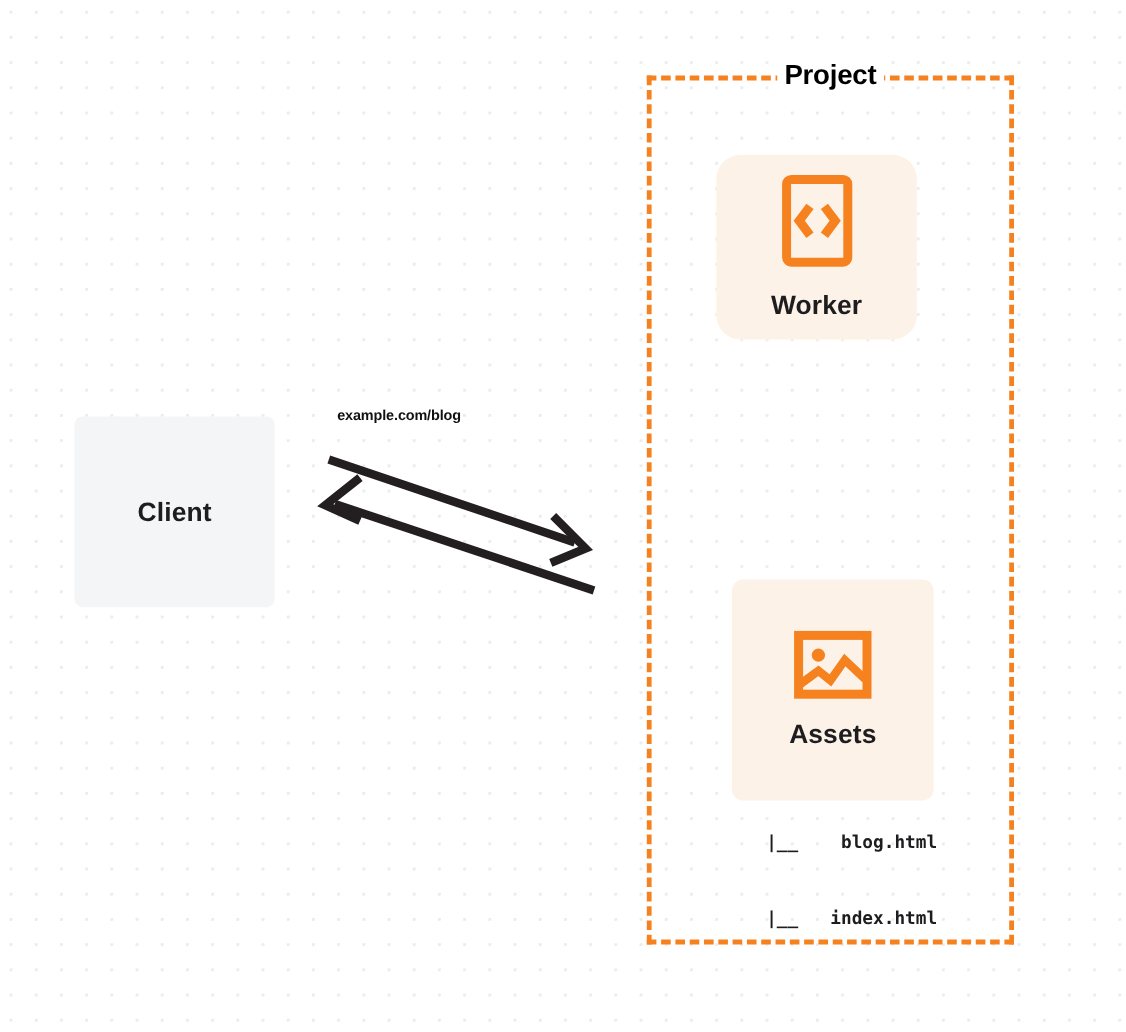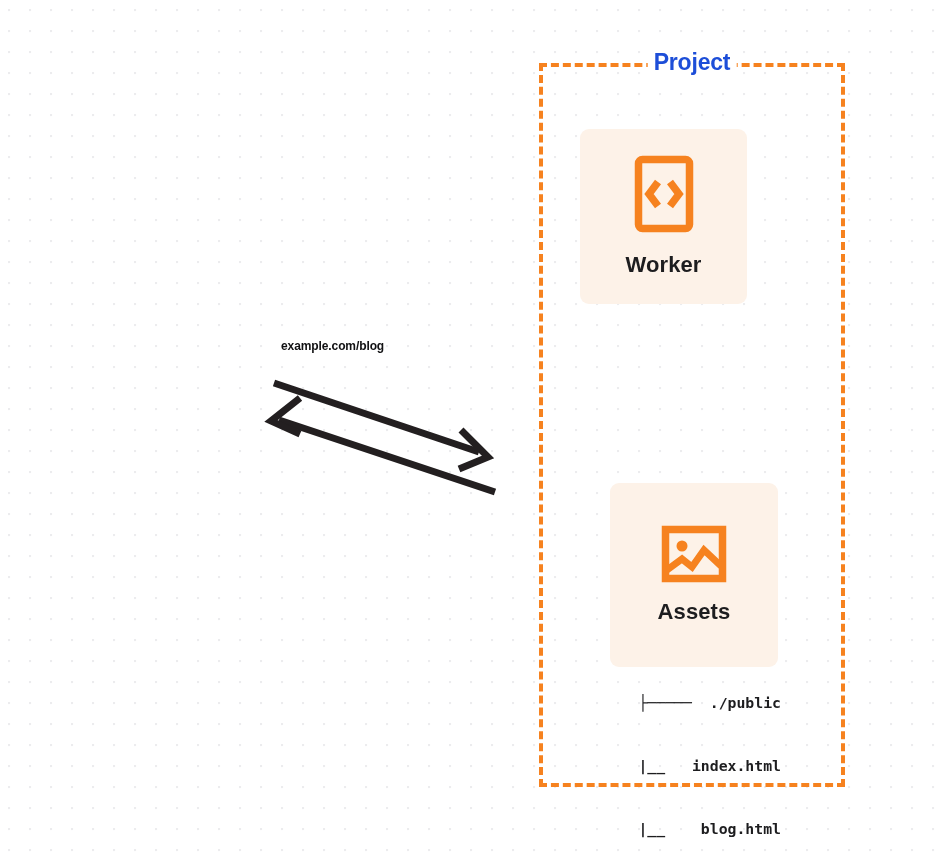--- a/index.html
+++ b/index.html
@@ -81,40 +81,41 @@
   }
   #project-group-label {
     position: absolute;
     left: 50%;
     top: -4px;
     transform: translate(-50%, -52%);
     background: #ffffff;
     padding: 0 6px;
     font-size: 23px;
     font-weight: 700;
-    color: #1d4ed8;
+    color: #000000;
     letter-spacing: -0.2px;
     white-space: nowrap;
   }
 
   
   .service-card {
     position: absolute;
     background: #fdf2e8;
     border-radius: 9px;
     display: flex;
     flex-direction: column;
     align-items: center;
     justify-content: center;
   }
   #worker-card {
-    left: 580px;
+    left: 597px;
     top: 129px;
     width: 167px;
-    height: 175px;
+    height: 154px;
+    border-radius: 20px;
   }
   #assets-card {
     left: 610px;
     top: 483px;
     width: 168px;
     height: 184px;
   }
   .service-card .card-icon {
     display: block;
     line-height: 0;
@@ -144,20 +145,23 @@
   }
   #asset-file-tree .tree-row {
     display: block;
   }
 </style>
 </head>
 <body>
 
 <div id="diagram-canvas">
 
+  <div id="client-node">
+    <span class="node-label">Client</span>
+  </div>
 
   <div id="connector-label">example.com/blog</div>
 
   <svg id="arrows-layer" viewBox="0 0 938 860" width="938" height="860">
 
     <g>
       <line x1="274" y1="383" x2="479" y2="452" stroke="#231f20" stroke-width="7" stroke-linecap="butt"></line>
       <polyline points="461,430 488,457 459,469" fill="none" stroke="#231f20" stroke-width="7" stroke-linecap="butt" stroke-linejoin="miter"></polyline>
     </g>
 
@@ -187,19 +191,18 @@
       <svg width="66" height="58" viewBox="0 0 66 58">
         <rect x="4.5" y="4.5" width="57" height="49" fill="none" stroke="#f6821f" stroke-width="7.5"></rect>
         <circle cx="21" cy="21" r="5.5" fill="#f6821f"></circle>
         <polyline points="6,45 21,34 31,42 43,25 60,41" fill="none" stroke="#f6821f" stroke-width="7" stroke-linecap="butt" stroke-linejoin="miter"></polyline>
       </svg>
     </span>
     <span class="card-label">Assets</span>
   </div>
 
   <div id="asset-file-tree">
-    <span class="tree-row">├─────  ./public</span>
+    <span class="tree-row">      |__    blog.html</span>
     <span class="tree-row">      |__   index.html</span>
-    <span class="tree-row">      |__    blog.html</span>
     
   </div>
 
 </div>
 
 </body></html>

